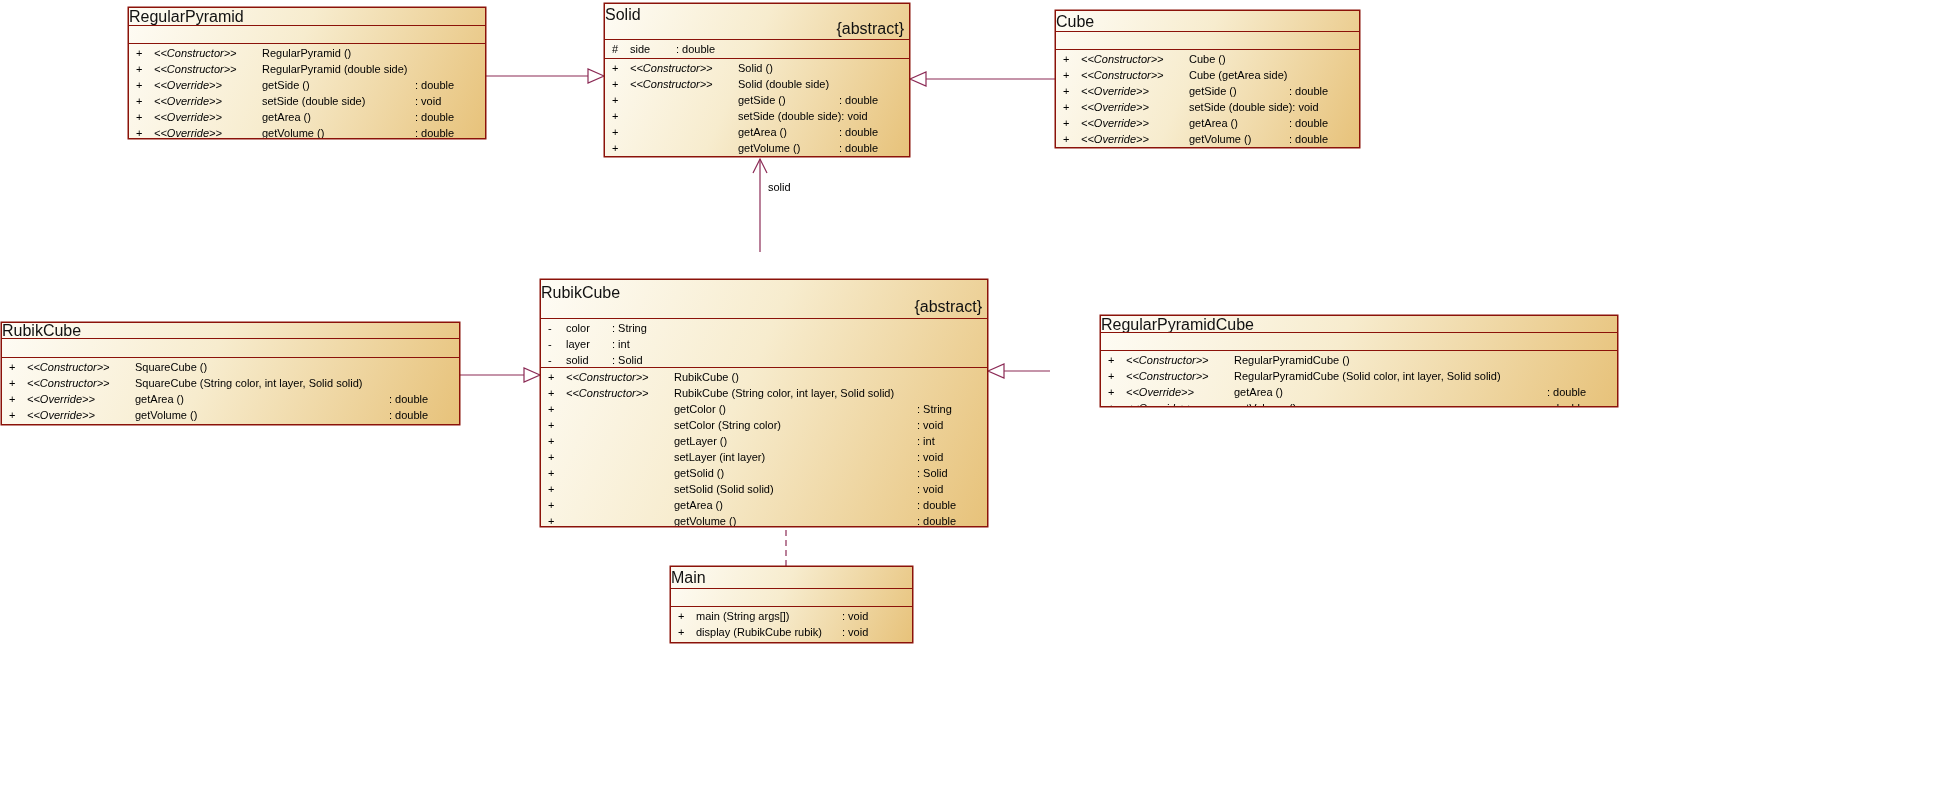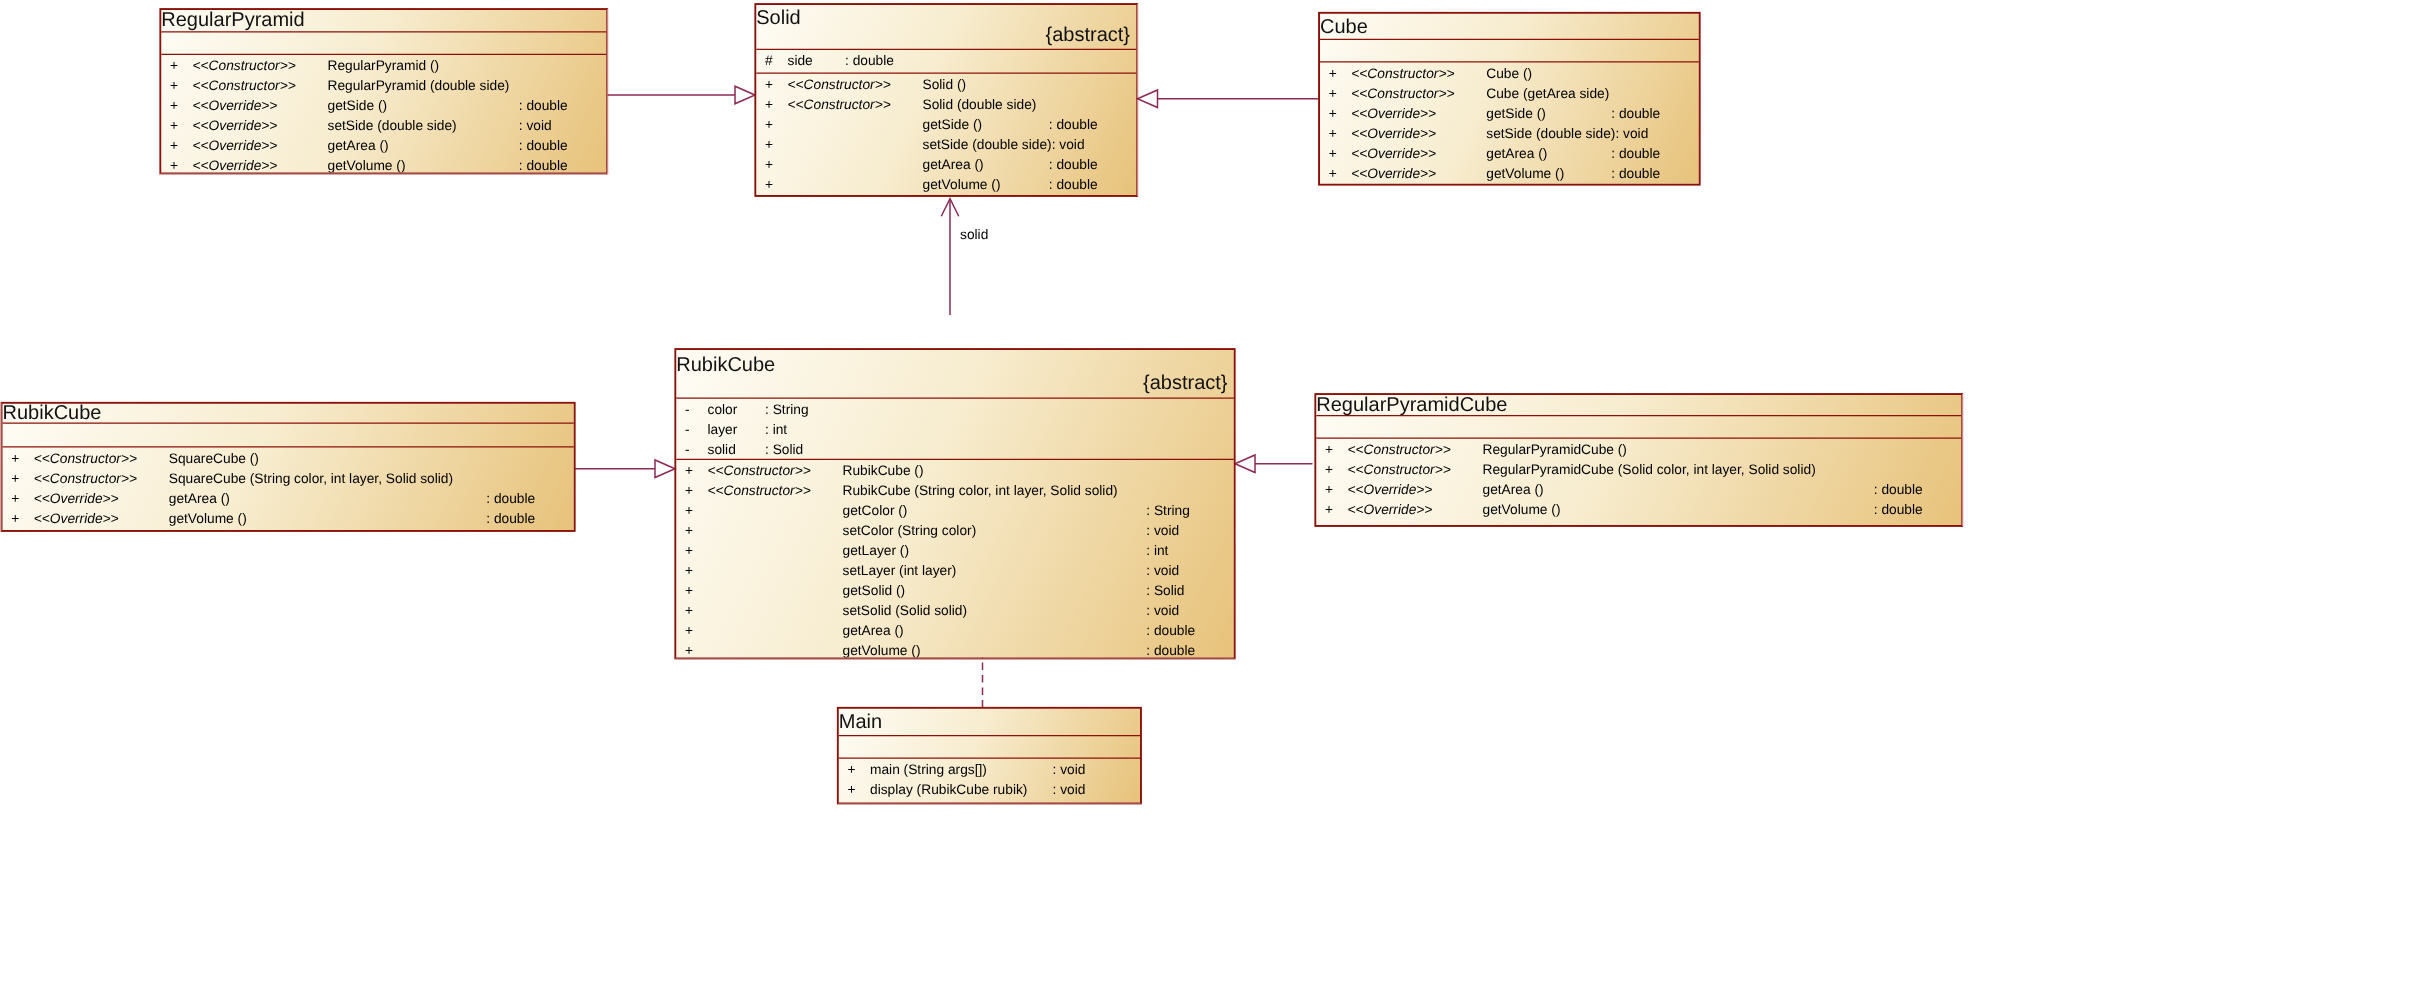--- a/index.html
+++ b/index.html
@@ -311,21 +311,21 @@
           <div class="ret">: double</div>
         </div>
         <div class="row">
           <div class="vis">+</div>
           <div class="stereo">&lt;&lt;Override&gt;&gt;</div>
           <div class="sig">getVolume ()</div>
           <div class="ret">: double</div>
         </div>
       </div>
     </div>
-    <div class="uml-class" style="left: 1052px; top: 315px; width: 518px; height: 106px;">
+    <div class="uml-class" style="left: 1100px; top: 315px; width: 518px; height: 92px;">
       <div class="title" style="height: 16px;">
         <div class="cname">RegularPyramidCube</div>
       </div>
       <div class="sect attrs" style="height: 18px;"></div>
       <div class="sect methods">
         <div class="row">
           <div class="vis">+</div>
           <div class="stereo">&lt;&lt;Constructor&gt;&gt;</div>
           <div class="sig">RegularPyramidCube ()</div>
           <div class="ret"></div>

